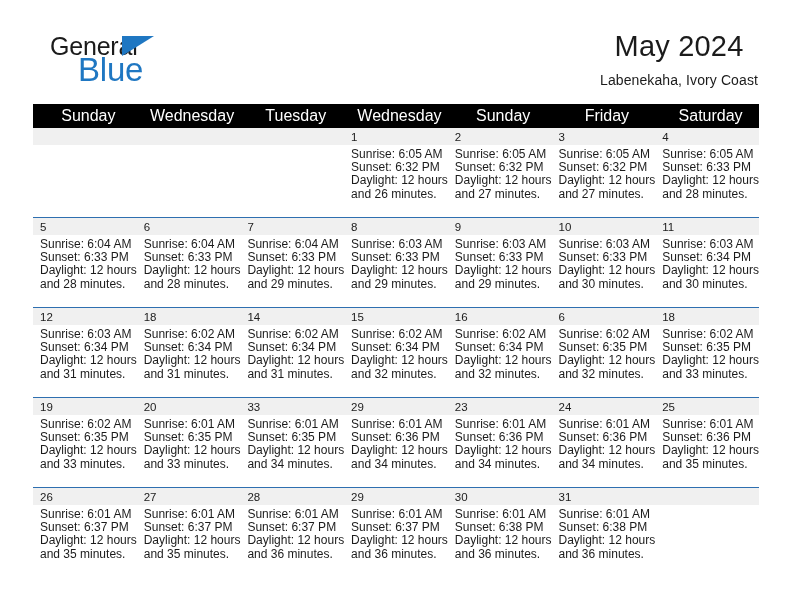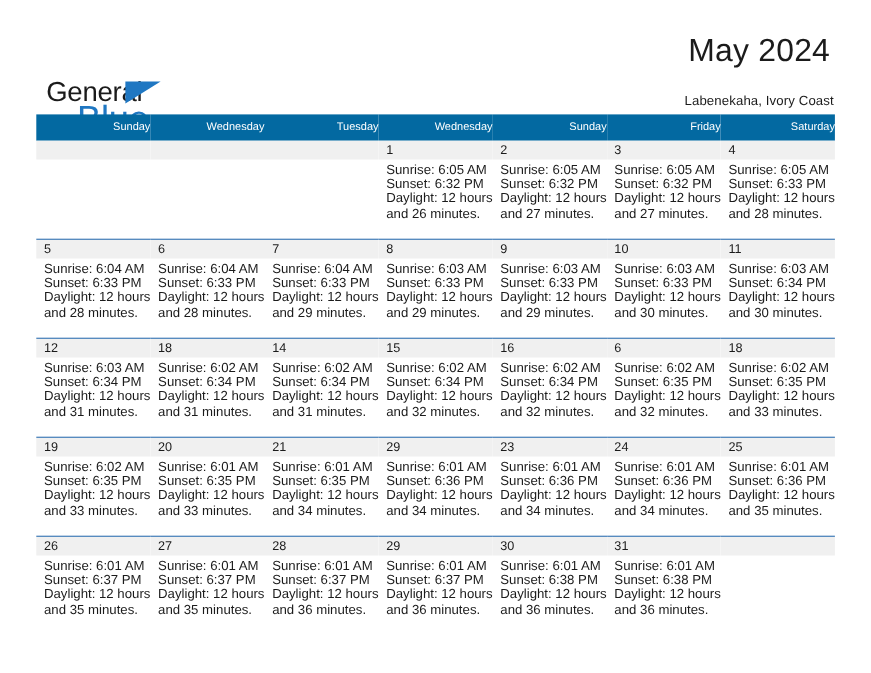--- a/index.html
+++ b/index.html
@@ -24,25 +24,24 @@
   
   .top-bar {
     position: absolute;
     left: 34px;
     top: 28px;
     right: 34px;
     height: 66px;
   }
   .logo {
     position: absolute;
-    left: 8px;
+    left: 16px;
     top: 6px;
     width: 200px;
     height: 56px;
-    margin-top: 38px;
   }
   .logo-general {
     font-size: 25px;
     line-height: 25px;
     color: #1b1b1b;
     letter-spacing: -0.2px;
     font-family: "Liberation Sans", sans-serif;
   }
   .logo-blue {
     font-size: 33px;
@@ -70,44 +69,44 @@
   }
   .cal-title {
     font-size: 29px;
     line-height: 36px;
     color: #1b1b1b;
     font-weight: normal;
     margin: 0;
     letter-spacing: 0.2px;
   }
   .cal-subtitle {
-    font-size: 12px;
+    font-size: 14px;
     line-height: 20px;
     color: #1b1b1b;
-    margin: 17px 0 0 0;
+    margin: 6px 0 0 0;
     font-weight: normal;
     letter-spacing: 0.1px;
   }
 
   
   .calendar {
     position: absolute;
     left: 33px;
     top: 104px;
     width: 726px;
     border-collapse: collapse;
     table-layout: fixed;
   }
   .calendar th {
-    background: #0369a1;
+    background: #000000;
     color: #ffffff;
     font-weight: normal;
-    font-size: 10px;
+    font-size: 16px;
     line-height: 14px;
-    text-align: right;
+    text-align: center;
     padding: 5px 0 5px 7px;
     height: 13px;
     border: none;
   }
   .calendar td {
     vertical-align: top;
     padding: 0;
     border: none;
     border-top: 1.6px solid #2e6fb0;
     height: 89px;
@@ -434,21 +433,21 @@
             <div class="day-info">
               <div>Sunrise: 6:01 AM</div>
               <div>Sunset: 6:35 PM</div>
               <div>Daylight: 12 hours</div>
               <div>and 33 minutes.</div>
             </div>
           </div>
         </td>
         <td>
           <div class="daycell">
-            <div class="daynum-band">21</div>
+            <div class="daynum-band">33</div>
             <div class="day-info">
               <div>Sunrise: 6:01 AM</div>
               <div>Sunset: 6:35 PM</div>
               <div>Daylight: 12 hours</div>
               <div>and 34 minutes.</div>
             </div>
           </div>
         </td>
         <td>
           <div class="daycell">

